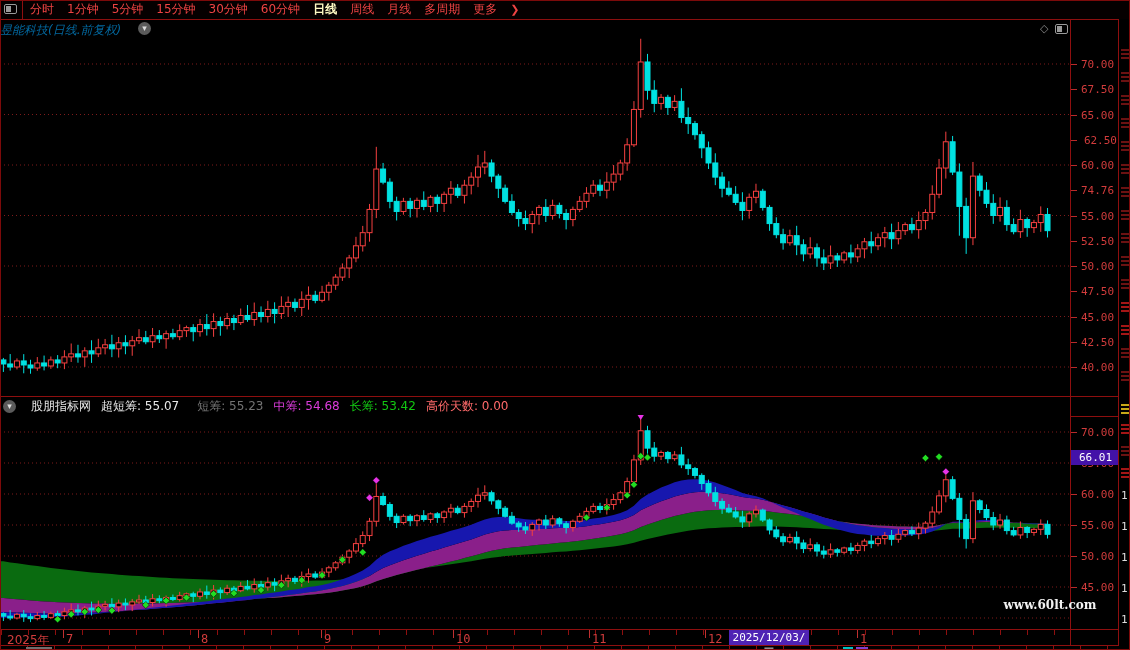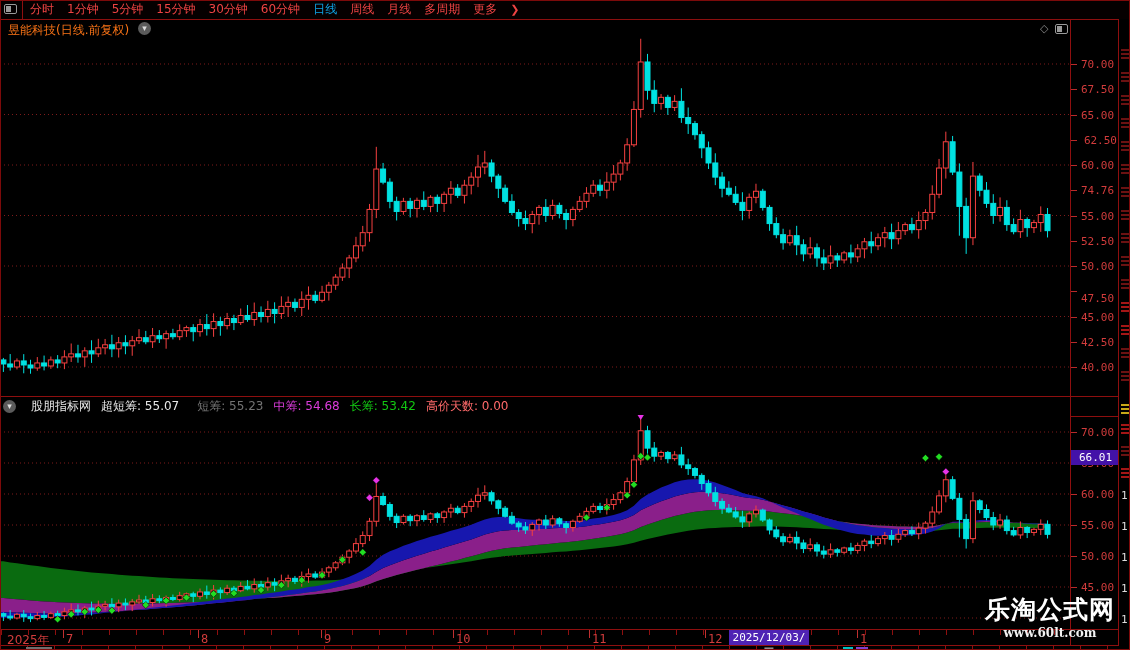--- a/index.html
+++ b/index.html
@@ -14,28 +14,28 @@
   .vline { position:absolute; width:1px; background:#8e0f0f; }
   .frame { position:absolute; inset:0; border:1px solid #7d0a0a; pointer-events:none; z-index:60; }
 
   
   #toolbar { position:absolute; left:0; top:0; width:1130px; height:19px; background:#050000; }
   #tb-iconbox { position:absolute; left:0; top:0; width:23px; height:19px; border-right:1px solid #8e0f0f; }
   .panel-glyph { position:absolute; width:13px; height:10px; border:1px solid #9a9a9a; border-radius:2px; }
   .panel-glyph::after { content:""; position:absolute; left:1px; top:1px; width:5px; height:6px; background:#9a9a9a; }
   #periods { position:absolute; left:30px; top:0; height:19px; display:flex; align-items:center; gap:13px; }
   .period { font-size:12px; color:#ef4343; line-height:19px; cursor:default; white-space:nowrap; }
-  .period.active { color:#0ea5e9; }
+  .period.active { color:#fef9c3;font-weight:bold; }
   #more-arrow { font-size:11px; color:#ef4343; }
   #rbuttons { position:absolute; left:805px; top:0; width:313px; height:19px; display:flex; }
   .rbtn { flex:1; border-left:1px solid #8e0f0f; color:#e03c3c; font-size:12px; text-align:center; line-height:18px; white-space:nowrap; }
 
   
   #titlebar { position:absolute; left:0; top:19px; width:1070px; height:20px; }
-  #chart-title { position:absolute; left:8px; top:3px; font-size:12px; color:#f97316; }
+  #chart-title { position:absolute; left:0; top:3px; font-size:12px; color:#0369a1;font-style:italic; }
   .circle-icon { position:absolute; width:13px; height:13px; border-radius:50%; background:#5b5b5b;
                  color:#dcdcdc; font-size:9px; line-height:12px; text-align:center; }
   #title-diamond { position:absolute; left:1040px; top:3px; color:#8a8a8a; font-size:11px; }
   #title-panel-icon { left:1055px; top:5px; }
 
   .axis-label { position:absolute; left:1081px; width:36px; font-size:11px; color:#d23c3c;
                 font-family:"DejaVu Sans Mono", monospace; letter-spacing:0; }
   .axis-tick { position:absolute; left:1071px; width:6px; height:1px; background:#b82a2a; }
   #sub-badge { position:absolute; left:1071px; width:47px; height:15px; background:#4312a8; color:#fff;
                font-size:11px; font-family:"DejaVu Sans Mono", monospace; padding-left:2px; line-height:15px; z-index:5; }
@@ -443,21 +443,21 @@
       <div class="axis-label" style="top: 159px;">60.00</div>
       <div class="axis-tick" style="top: 190px;"></div>
       <div class="axis-label" style="top: 184px;">74.76</div>
       <div class="axis-tick" style="top: 216px;"></div>
       <div class="axis-label" style="top: 210px;">55.00</div>
       <div class="axis-tick" style="top: 241px;"></div>
       <div class="axis-label" style="top: 235px;">52.50</div>
       <div class="axis-tick" style="top: 266px;"></div>
       <div class="axis-label" style="top: 260px;">50.00</div>
       <div class="axis-tick" style="top: 291px;"></div>
-      <div class="axis-label" style="top: 292px;">47.50</div>
+      <div class="axis-label" style="top: 285px;">47.50</div>
       <div class="axis-tick" style="top: 317px;"></div>
       <div class="axis-label" style="top: 311px;">45.00</div>
       <div class="axis-tick" style="top: 342px;"></div>
       <div class="axis-label" style="top: 336px;">42.50</div>
       <div class="axis-tick" style="top: 367px;"></div>
       <div class="axis-label" style="top: 361px;">40.00</div>
     </div>
 
   <div class="hline" style="left:0; top:396px; width:1130px;"></div>
 
@@ -895,18 +895,17 @@
       <div class="frag " style="top: 427px;"></div>
       <div class="frag bright" style="top: 449px;"></div>
       <span class="strip-one" style="top: 470px;">1</span>
       <span class="strip-one" style="top: 501px;">1</span>
       <span class="strip-one" style="top: 532px;">1</span>
       <span class="strip-one" style="top: 563px;">1</span>
       <span class="strip-one" style="top: 594px;">1</span>
     </div>
 
   <div id="watermark">
-    <div id="wm1">乐淘公式网</div>
     <div id="wm2">www.60lt.com</div>
   </div>
 
   <div class="frame"></div>
 </div>
 
 </body></html>

